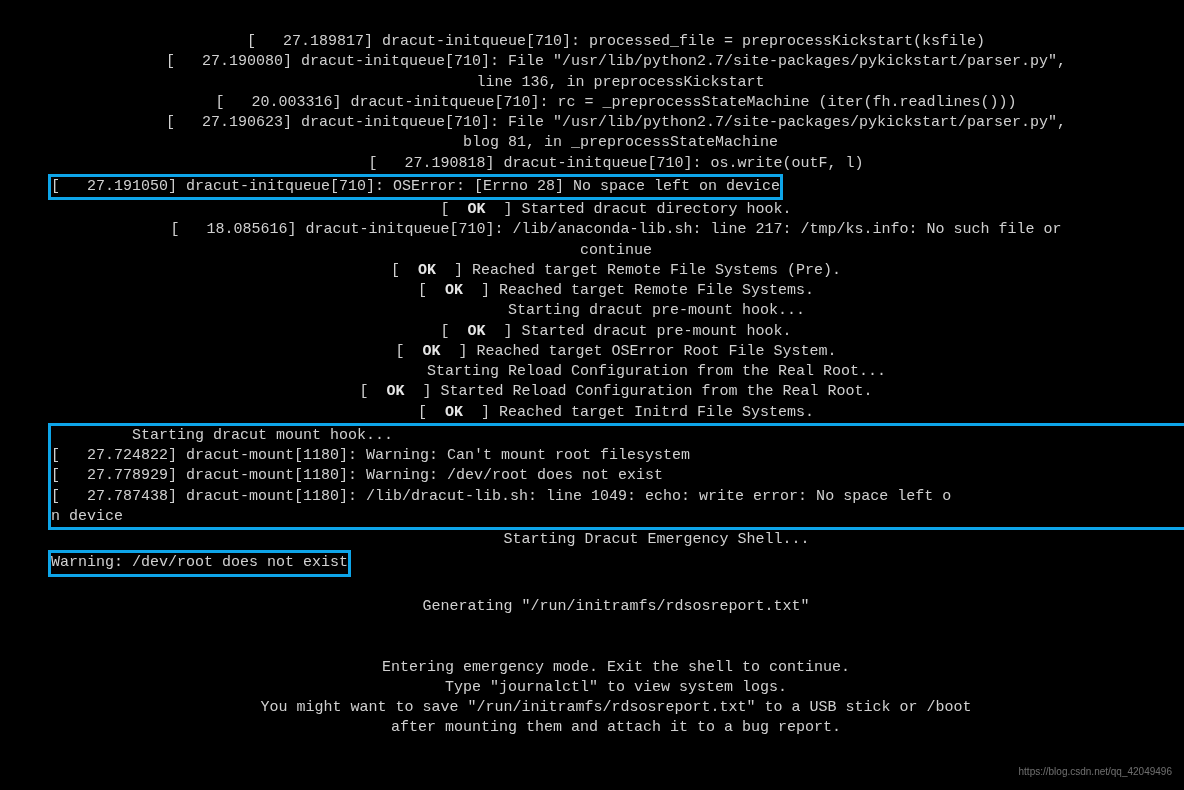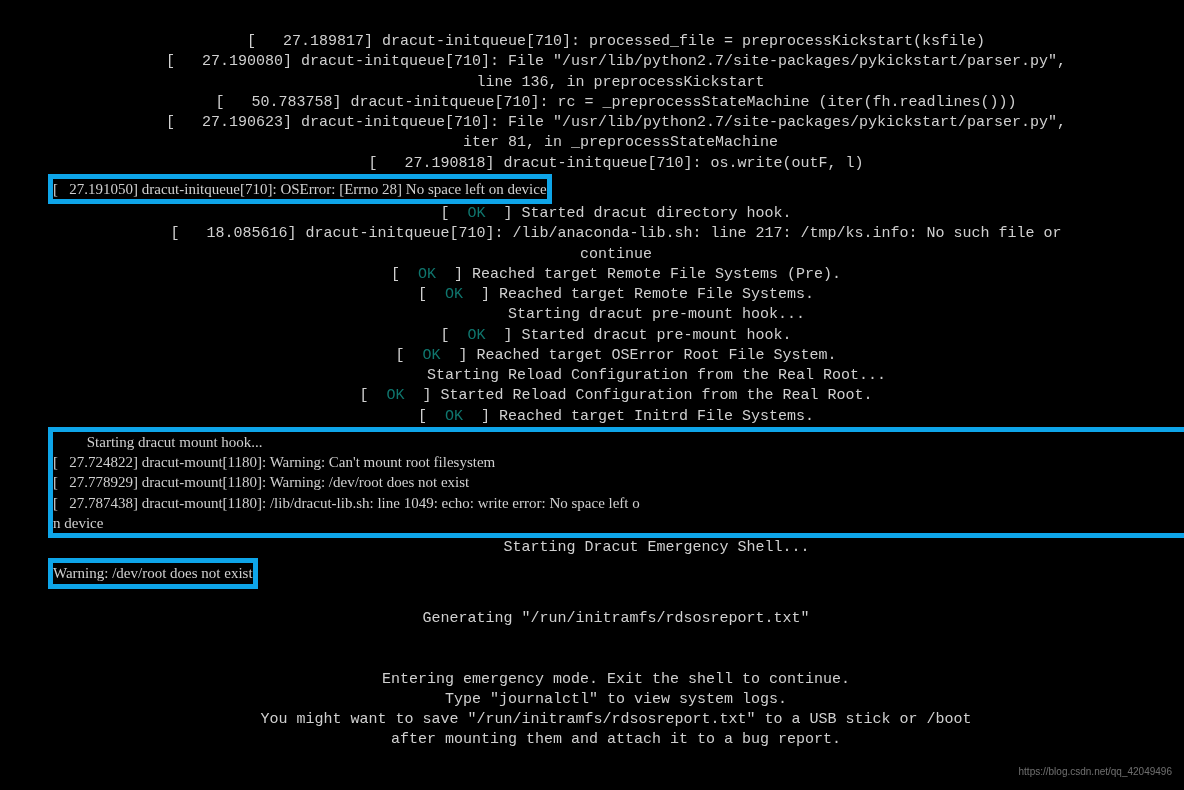--- a/index.html
+++ b/index.html
@@ -9,47 +9,46 @@
     height: 790px;
     font-family: "Courier New", monospace;
     font-size: 15px;
     color: #d0d0d0;
     padding: 32px 0 0 48px;
     position: relative;
     line-height: 1.35;
     overflow: hidden;
   }
   .line { white-space: pre; text-align: center; }
-  .ok { color: #0f766e; font-weight: normal; }
+  .ok { color: #e5e5e5; font-weight: bold; }
   .hl-red {
-    border: 5px solid #0ea5e9;
+    border: 3px solid #0ea5e9;
     display: inline-block;
     white-space: pre;
     line-height: 1.35;
-    font-family: Liberation Serif, serif;
   }
   .hl-red.block { display: block; width: 1158px; }
   .watermark {
     position: absolute;
     right: 12px;
     bottom: 12px;
     color: rgba(200,200,200,0.55);
     font-family: Arial, sans-serif;
     font-size: 10px;
   }
 </style>
 </head>
 <body>
 
 <div class="line">[   27.189817] dracut-initqueue[710]: processed_file = preprocessKickstart(ksfile)</div>
 <div class="line">[   27.190080] dracut-initqueue[710]: File "/usr/lib/python2.7/site-packages/pykickstart/parser.py",</div>
 <div class="line"> line 136, in preprocessKickstart</div>
-<div class="line">[   50.783758] dracut-initqueue[710]: rc = _preprocessStateMachine (iter(fh.readlines()))</div>
+<div class="line">[   20.003316] dracut-initqueue[710]: rc = _preprocessStateMachine (iter(fh.readlines()))</div>
 <div class="line">[   27.190623] dracut-initqueue[710]: File "/usr/lib/python2.7/site-packages/pykickstart/parser.py",</div>
-<div class="line"> iter 81, in _preprocessStateMachine</div>
+<div class="line"> blog 81, in _preprocessStateMachine</div>
 <div class="line">[   27.190818] dracut-initqueue[710]: os.write(outF, l)</div>
 <div><span class="hl-red">[   27.191050] dracut-initqueue[710]: OSError: [Errno 28] No space left on device</span></div>
 <div class="line"><span>[  </span><span class="ok">OK</span><span>  ] Started dracut directory hook.</span></div>
 <div class="line">[   18.085616] dracut-initqueue[710]: /lib/anaconda-lib.sh: line 217: /tmp/ks.info: No such file or</div>
 <div class="line">continue</div>
 <div class="line"><span>[  </span><span class="ok">OK</span><span>  ] Reached target Remote File Systems (Pre).</span></div>
 <div class="line"><span>[  </span><span class="ok">OK</span><span>  ] Reached target Remote File Systems.</span></div>
 <div class="line">         Starting dracut pre-mount hook...</div>
 <div class="line"><span>[  </span><span class="ok">OK</span><span>  ] Started dracut pre-mount hook.</span></div>
 <div class="line"><span>[  </span><span class="ok">OK</span><span>  ] Reached target OSError Root File System.</span></div>

